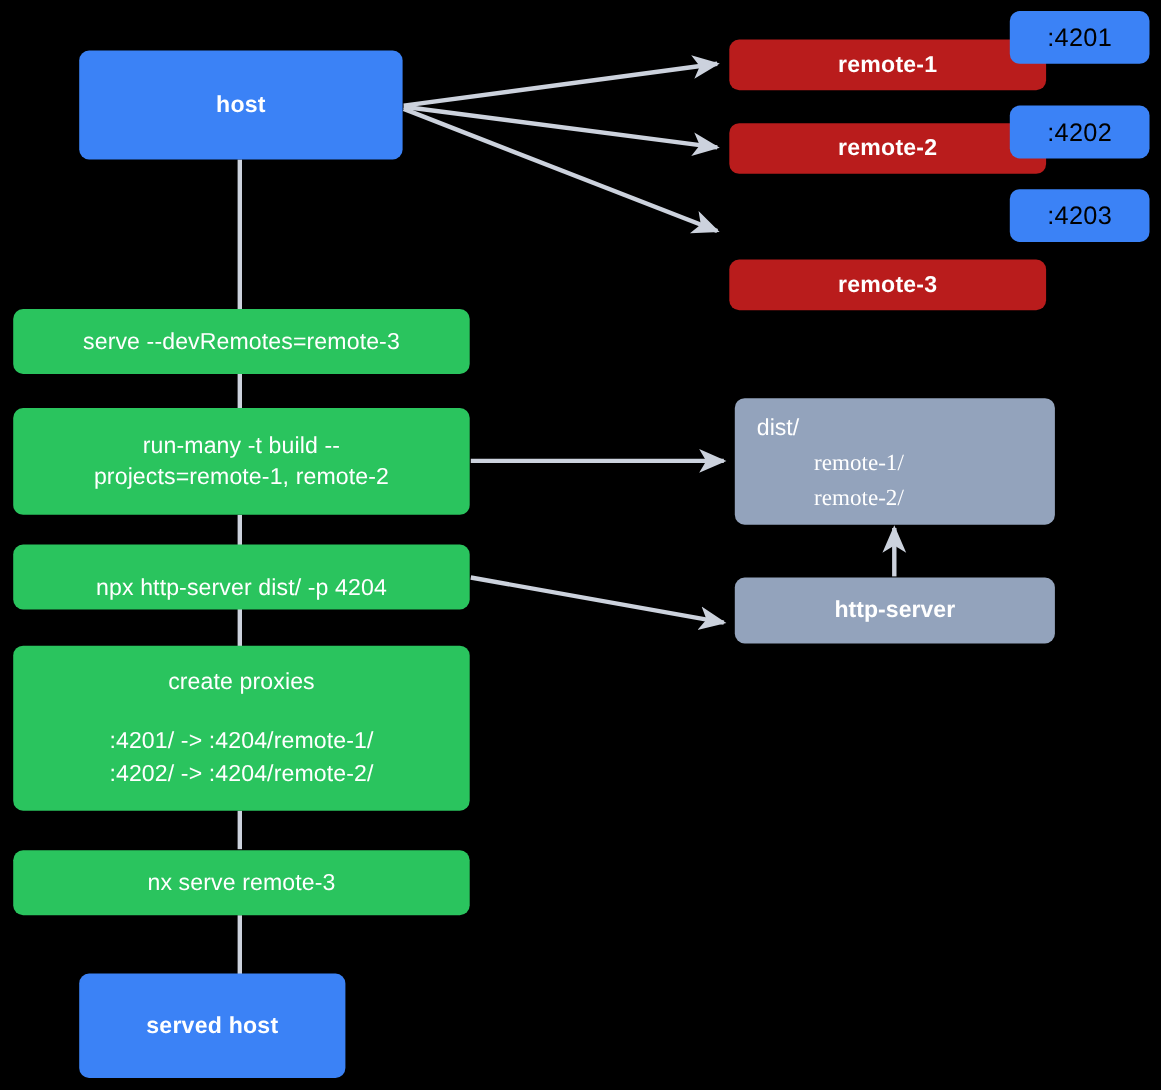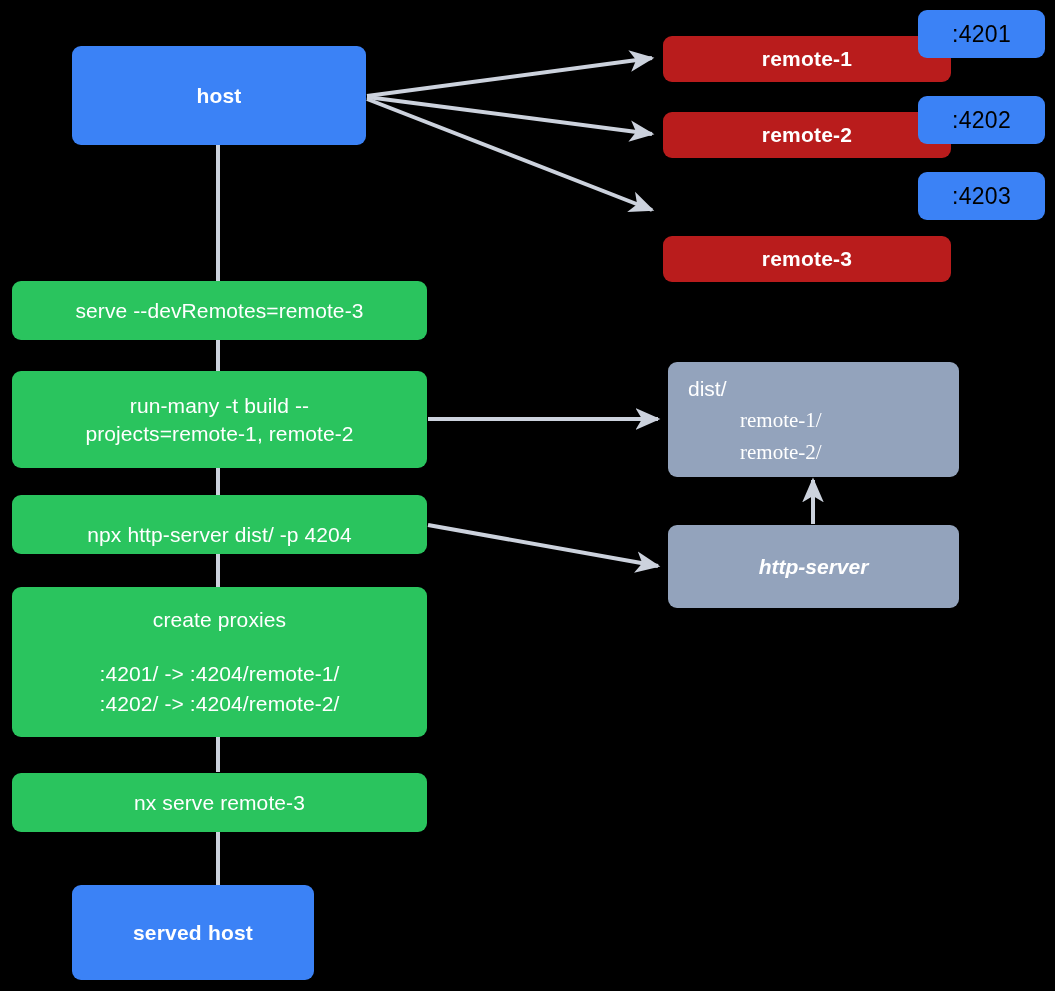--- a/index.html
+++ b/index.html
@@ -185,17 +185,17 @@
   <div class="node served-node" style="left:72px; top:885px; width:242px; height:95px;text-align:right;">
     <span>served host</span>
   </div>
 
   <div class="node asset-node" style="left:668px; top:362px; width:291px; height:115px;">
     <span>dist/</span>
     <span class="asset-indent">remote-1/</span>
     <span class="asset-indent">remote-2/</span>
   </div>
 
-  <div class="node server-node" style="left:668px; top:525px; width:291px; height:83px;font-style:italic;">
+  <div class="node server-node" style="left:668px; top:525px; width:291px; height:60px;">
     <span>http-server</span>
   </div>
 
 </div>
 
 </body></html>

